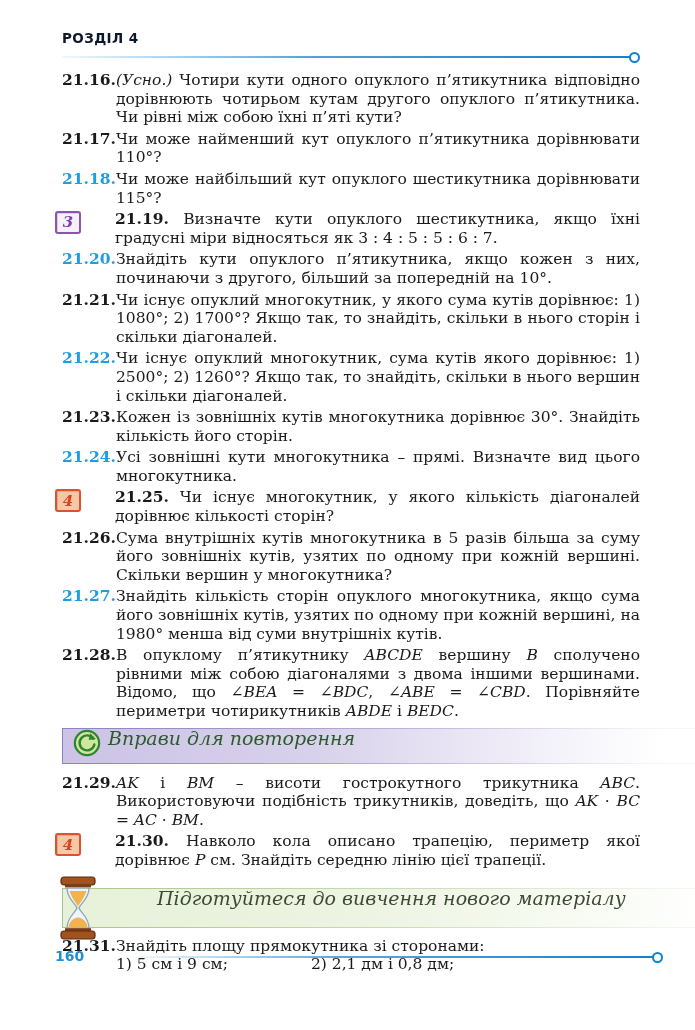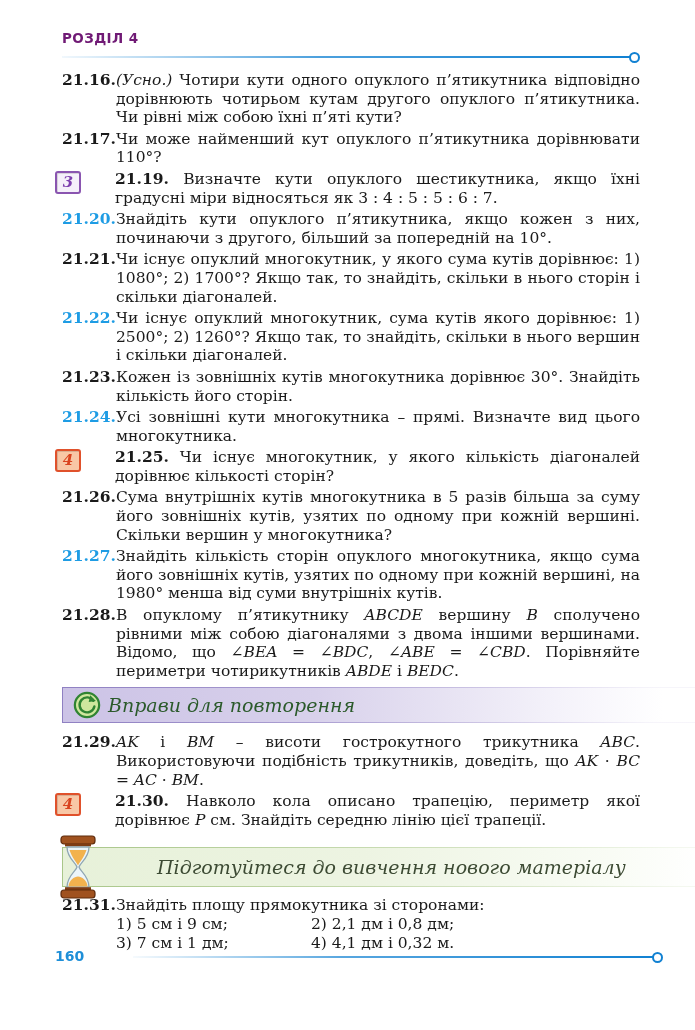--- a/index.html
+++ b/index.html
@@ -4,21 +4,21 @@
 <style>
   html,body { margin:0; padding:0; background:#ffffff; }
   .page {
     position:relative; width:695px; height:1030px; background:#fff;
     font-family:"DejaVu Serif", serif; color:#1a1a1a; overflow:hidden;
   }
   
   .hdr { position:absolute; top:30px; left:62px; width:578px; }
   .chapter {
     font-family:"DejaVu Sans", sans-serif; font-weight:bold;
-    font-size:13.5px; color:#701a75; letter-spacing:.4px;
+    font-size:13.5px; color:#0f172a; letter-spacing:.4px;
   }
   .rule { position:relative; height:11px; margin-top:6px; }
   .rule .line {
     position:absolute; top:4px; left:0; right:9px; height:2px;
     background:linear-gradient(90deg, rgba(17,129,210,.06), rgba(17,129,210,.75) 45%, #1181d2);
   }
   .rule .dot {
     position:absolute; right:0; top:0; width:7px; height:7px;
     border:2px solid #1181d2; border-radius:50%; background:#fff;
   }
@@ -39,21 +39,21 @@
     font-weight:bold; font-style:italic; font-size:15px;
     box-shadow:inset 1px 1px 0 rgba(0,0,0,.12);
   }
   .badge.purple { border-color:#8a55b0; color:#7d3fae; background:#f5f0fa; }
   .badge.orange { border-color:#e0512b; color:#d9431f; background:#f8c7a6; }
   
   .opts { text-align:left; }
   .opts .row { display:flex; }
   .opts .cell:first-child { width:195px; }
   
-  .banner { position:relative; width:632px; display:flex; align-items:center; }
+  .banner { position:relative; width:632px; display:flex; align-items:flex-start; }
   .banner .label {
     font-style:italic; font-size:19px;
     font-family:"DejaVu Serif", serif; white-space:nowrap;
   }
   .banner.purple {
     height:34px; margin:7px 0 10px 0;
     background:linear-gradient(90deg,#ccc3e6 0%,#d8d1eb 40%,#f4f2fa 78%,#fff 95%);
     border:1px solid;
     border-image:linear-gradient(90deg,#8f80c2,rgba(143,128,194,.08) 92%) 1;
   }
@@ -98,20 +98,24 @@
   </div>
 
   <div class="content" id="groups">
       <div class="problem">
         <span class="pnum">21.16.</span>
         <div class="ptext"><span class="it">(Усно.)</span><span> Чотири кути одного опуклого п’ятикутника відповідно дорівнюють чотирьом кутам другого опуклого п’ятикутника. Чи рівні між собою їхні п’яті кути?</span></div>
       </div>
       <div class="problem">
         <span class="pnum">21.17.</span>
         <div class="ptext"><span>Чи може найменший кут опуклого п’ятикутника дорівнювати 110°?</span></div>
+      </div>
+      <div class="problem">
+        <span class="pnum blue">21.18.</span>
+        <div class="ptext"><span>Чи може найбільший кут опуклого шестикутника дорівнювати 115°?</span></div>
       </div>
       <div class="problem">
         <span class="badge-slot">
           <span class="badge purple">3</span>
         </span>
         <div class="ptext"><b>21.19.</b> <span>Визначте кути опуклого шестикутника, якщо їхні градусні міри відносяться як 3 : 4 : 5 : 5 : 6 : 7.</span></div>
       </div>
       <div class="problem">
         <span class="pnum blue">21.20.</span>
         <div class="ptext"><span>Знайдіть кути опуклого п’ятикутника, якщо кожен з них, починаючи з другого, більший за попередній на 10°.</span></div>
@@ -182,24 +186,20 @@
         </span>
         <span class="label">Підготуйтеся до вивчення нового матеріалу</span>
       </div>
       <div class="problem">
         <span class="pnum">21.31.</span>
         <div class="ptext"><span>Знайдіть площу прямокутника зі сторонами:</span><div class="opts">
             <div class="row">
               <span class="cell">1) 5 см і 9 см;</span>
               <span class="cell">2) 2,1 дм і 0,8 дм;</span>
             </div>
-            <div class="row">
-              <span class="cell">3) 7 см і 1 дм;</span>
-              <span class="cell">4) 4,1 дм і 0,32 м.</span>
-            </div>
           </div></div>
       </div>
     </div>
 
   <div class="ftr">
     <div class="pagenum">160</div>
     <span class="line"></span>
     <span class="dot"></span>
   </div>
 

